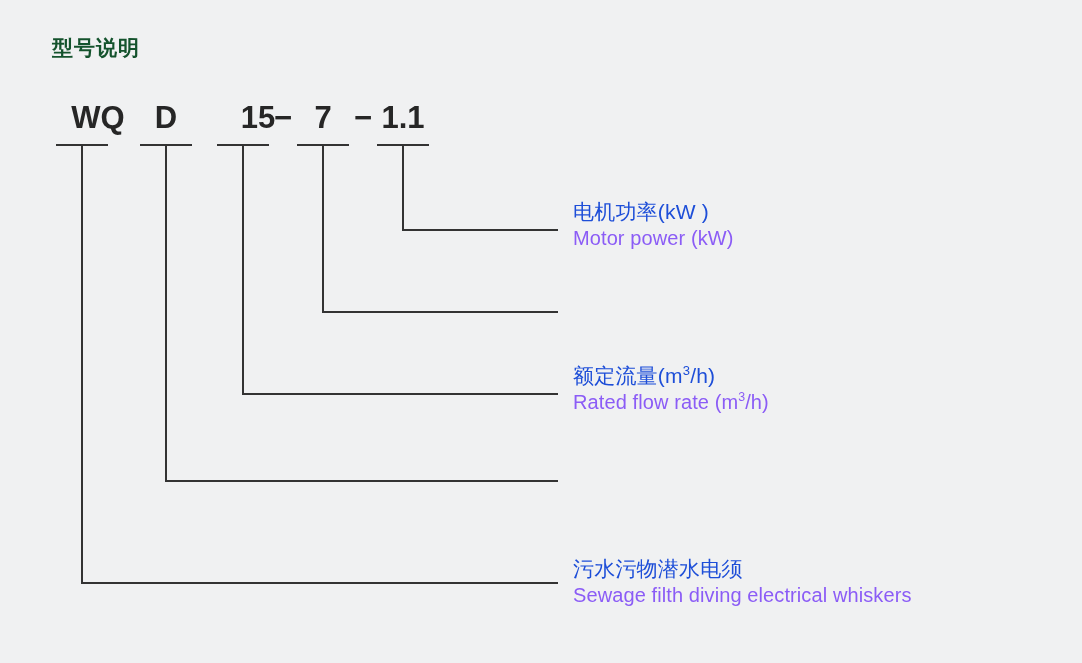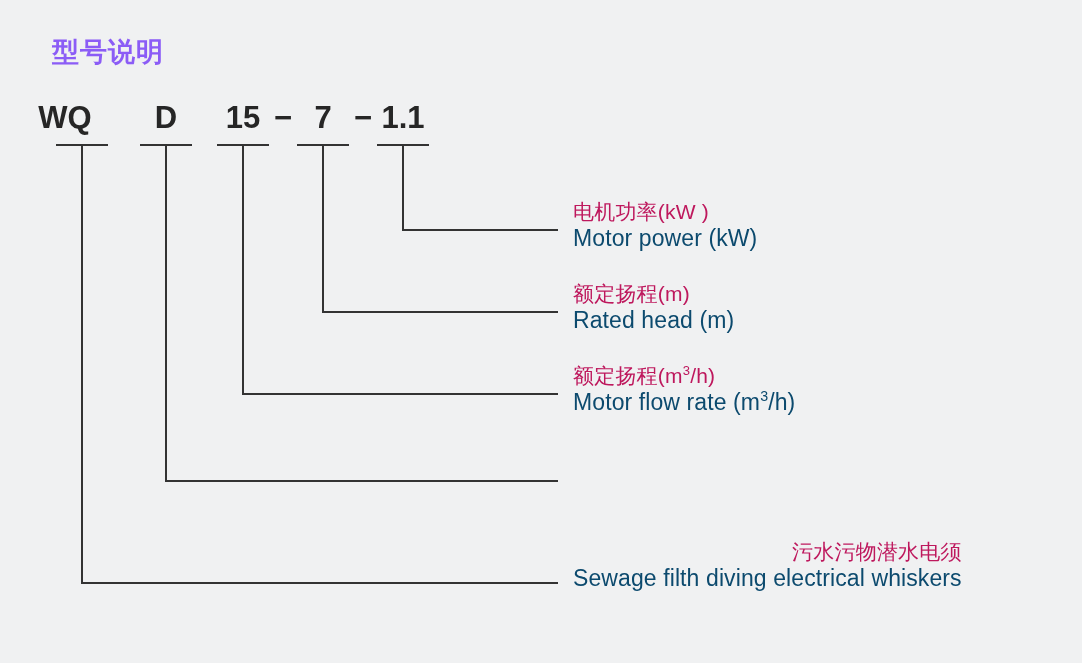--- a/index.html
+++ b/index.html
@@ -18,23 +18,23 @@
   #diagram-root {
     position: absolute;
     inset: 0;
   }
 
   
   .section-title {
     position: absolute;
     left: 52px;
     top: 34px;
-    font-size: 27px;
+    font-size: 21px;
     font-weight: bold;
-    color: #8b5cf6;
+    color: #14532d;
     letter-spacing: 1px;
     white-space: nowrap;
   }
 
   
   .model-row {
     position: absolute;
     left: 0;
     top: 98px;
     width: 1082px;
@@ -72,49 +72,49 @@
   }
 
   
   .callout {
     position: absolute;
     left: 573px;
     white-space: nowrap;
   }
   .callout .cn {
     font-size: 21px;
-    color: #be185d;
+    color: #1d4ed8;
     line-height: 27px;
     letter-spacing: 0.2px;
   }
   .callout .en {
-    font-size: 23px;
-    color: #0c4a6e;
+    font-size: 20px;
+    color: #8b5cf6;
     line-height: 26px;
     letter-spacing: 0.1px;
   }
   sup {
     font-size: 0.62em;
     vertical-align: super;
     line-height: 0;
   }
 </style>
 </head>
 <body>
 
 <div id="diagram-root">
 
   <div class="section-title">型号说明</div>
 
   <div class="model-row">
-    <div class="model-token" style="left:15px; width:100px;">WQ</div>
+    <div class="model-token" style="left:48px; width:100px;">WQ</div>
 
     <div class="model-token" style="left:116px; width:100px;">D</div>
 
-    <div class="model-token" style="left:193px; width:100px;">15</div>
+    <div class="model-token" style="left:208px; width:100px;">15</div>
 
     <div class="model-sep" style="left:233px; width:100px;">−</div>
 
     <div class="model-token" style="left:273px; width:100px;">7</div>
 
     <div class="model-sep" style="left:313px; width:100px;">−</div>
 
     <div class="model-token" style="left:353px; width:100px;">1.1</div>
   </div>
 
@@ -137,31 +137,27 @@
 
       <path d="M82,145 L82,583 L558,583"></path>
     </g>
   </svg>
 
   <div class="callout" style="top:198px;">
     <div class="cn">电机功率(kW )</div>
     <div class="en">Motor power (kW)</div>
   </div>
 
-  <div class="callout" style="top:280px;">
-    <div class="cn">额定扬程(m)</div>
-    <div class="en">Rated head (m)</div>
-  </div>
 
   <div class="callout" style="top:362px;">
-    <div class="cn"><span>额定扬程(m</span><sup>3</sup><span>/h)</span></div>
-    <div class="en"><span>Motor flow rate (m</span><sup>3</sup><span>/h)</span></div>
+    <div class="cn"><span>额定流量(m</span><sup>3</sup><span>/h)</span></div>
+    <div class="en"><span>Rated flow rate (m</span><sup>3</sup><span>/h)</span></div>
   </div>
 
   <div class="callout" style="top:449px;">
   </div>
 
-  <div class="callout" style="top:538px;text-align:right;">
+  <div class="callout" style="top:555px;">
     <div class="cn">污水污物潜水电须</div>
     <div class="en">Sewage filth diving electrical whiskers</div>
   </div>
 
 </div>
 
 </body></html>

